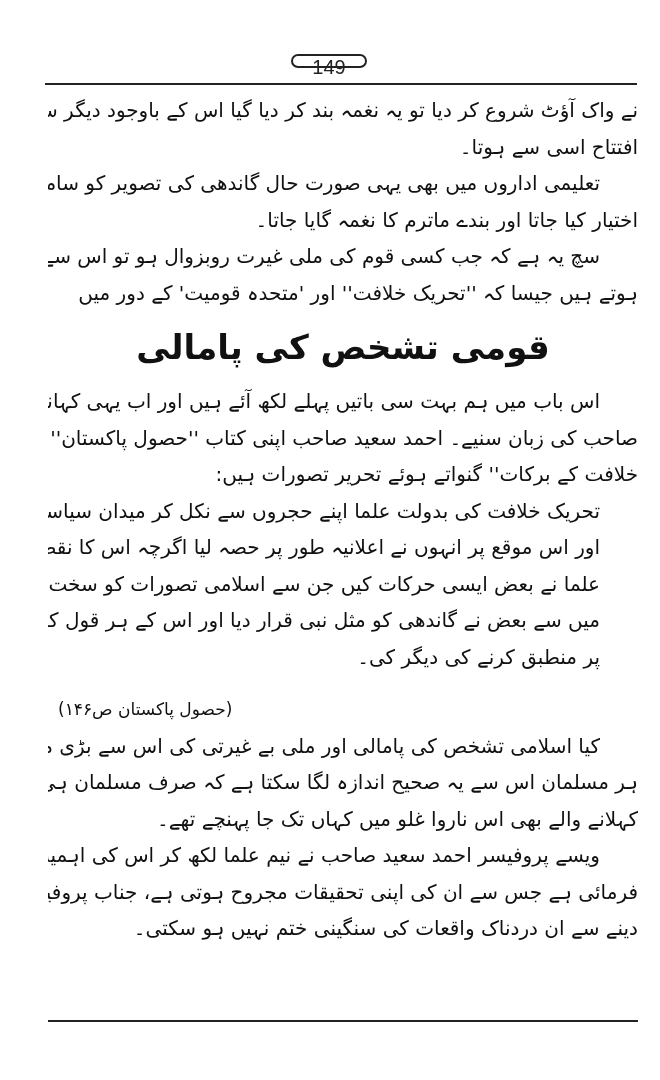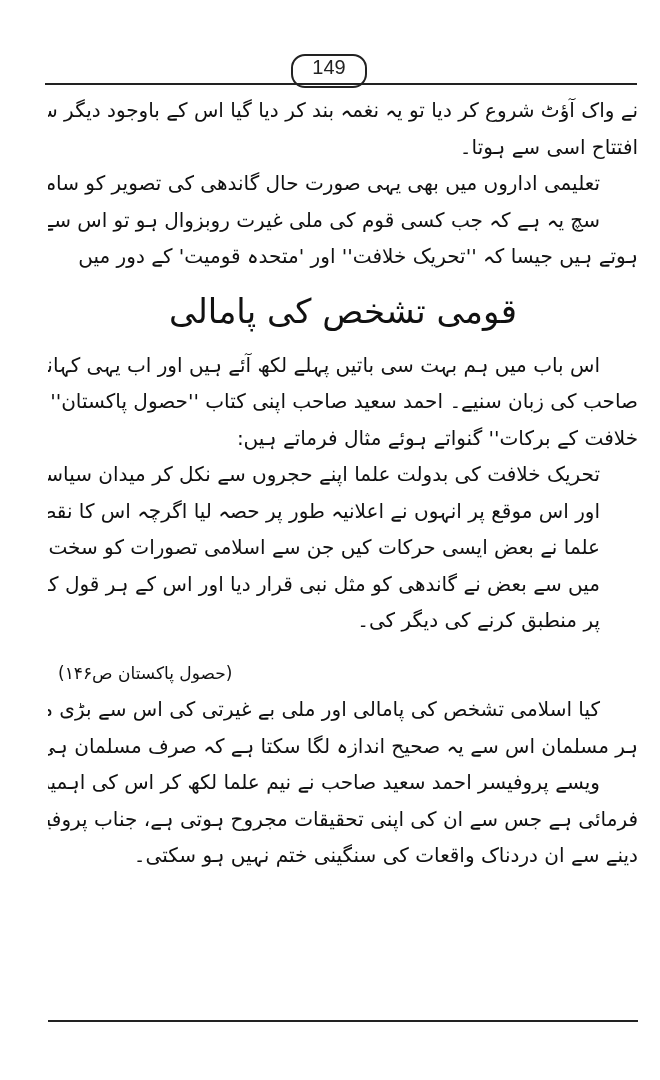--- a/index.html
+++ b/index.html
@@ -1,81 +1,83 @@
 <!DOCTYPE html>
 <html><head>
   <meta charset="utf-8">
   <style>
     html, body { margin: 0; padding: 0; }
     body {
       width: 660px; height: 1080px; background: #ffffff; position: relative; overflow: hidden;
       font-family: "DejaVu Sans", sans-serif; color: #111;
     }
     .page-number {
-      position: absolute; left: 291px; top: 54px; width: 76px; height: 34px;
+      position: absolute; left: 291px; top: 54px; width: 76px; height: 14px;
       border: 2px solid #222; border-radius: 14px; box-sizing: border-box;
       text-align: center; font-family: "Liberation Sans", sans-serif; font-size: 20px; line-height: 22px; color: #222;
     }
     .rule { position: absolute; height: 2px; background: #222; }
     .rule.top { left: 45px; top: 83px; width: 592px; }
     .rule.bottom { left: 48px; top: 1020px; width: 590px; }
     .body {
       position: absolute; left: 48px; top: 92px; width: 590px;
       direction: rtl; text-align: justify; font-size: 20px; line-height: 36.5px;
     }
     .line { display: block; white-space: nowrap; overflow: hidden; text-align-last: justify; text-align: justify; height: 36.5px; }
     .line.last { text-align-last: right; margin-left: 24px; }
     .indent { padding-right: 38px; }
     .quote .line { padding-right: 38px; padding-left: 48px; }
     .heading {
       text-align: center !important; text-align-last: center !important;
-      font-size: 34px; font-weight: normal; height: 64px; line-height: 64px; margin: 4px 0 4px;
+      font-size: 34px; font-weight: bold; height: 64px; line-height: 64px; margin: 4px 0 4px;
     }
     .citation { direction: rtl; text-align: left !important; text-align-last: left !important; padding-left: 10px; font-size: 17px; margin-top: 16px; }
   </style>
 </head>
 <body>
 
 <div class="page-number">149</div>
 <div class="rule top"></div>
 
 <div class="body">
   <div>
     <span class="line">نے واک آؤٹ شروع کر دیا تو یہ نغمہ بند کر دیا گیا اس کے باوجود دیگر سرکاری تقریبوں کا</span>
     <span class="line last">افتتاح اسی سے ہوتا۔</span>
   </div>
   <div>
     <span class="line indent">تعلیمی اداروں میں بھی یہی صورت حال گاندھی کی تصویر کو سامنے رکھ کر پوجا کا انداز</span>
+    <span class="line last">اختیار کیا جاتا اور بندے ماترم کا نغمہ گایا جاتا۔</span>
   </div>
   <div>
     <span class="line indent">سچ یہ ہے کہ جب کسی قوم کی ملی غیرت روبزوال ہو تو اس سے ایسے ہی افعال سرزد</span>
     <span class="line last">ہوتے ہیں جیسا کہ ''تحریک خلافت'' اور 'متحدہ قومیت' کے دور میں ہوا۔</span>
   </div>
 
   <div class="heading">قومی تشخص کی پامالی</div>
 
   <div>
     <span class="line indent">اس باب میں ہم بہت سی باتیں پہلے لکھ آئے ہیں اور اب یہی کہانی پروفیسر احمد سعید</span>
     <span class="line">صاحب کی زبان سنیے۔ احمد سعید صاحب اپنی کتاب ''حصول پاکستان'' میں ''تحریک</span>
-    <span class="line last">خلافت کے برکات'' گنواتے ہوئے مثال فرماتے ہیں:</span>
+    <span class="line last">خلافت کے برکات'' گنواتے ہوئے تحریر تصورات ہیں:</span>
   </div>
 
   <div class="quote">
     <span class="line">تحریک خلافت کی بدولت علما اپنے حجروں سے نکل کر میدان سیاست میں آئے</span>
     <span class="line">اور اس موقع پر انہوں نے اعلانیہ طور پر حصہ لیا اگرچہ اس کا نقصان بھی ہوا کہ نیم</span>
     <span class="line">علما نے بعض ایسی حرکات کیں جن سے اسلامی تصورات کو سخت نقصان پہنچا، ان</span>
     <span class="line">میں سے بعض نے گاندھی کو مثل نبی قرار دیا اور اس کے ہر قول کو قرآن وحدیث</span>
     <span class="line last">پر منطبق کرنے کی دیگر کی۔</span>
   </div>
 
   <span class="line citation">(حصول پاکستان ص۱۴۶)</span>
 
   <div>
     <span class="line indent">کیا اسلامی تشخص کی پامالی اور ملی بے غیرتی کی اس سے بڑی مثال بھی مل سکتی ہے</span>
     <span class="line">ہر مسلمان اس سے یہ صحیح اندازہ لگا سکتا ہے کہ صرف مسلمان ہی نہیں اپنے آپ کو عالم دین</span>
+    <span class="line last">کہلانے والے بھی اس ناروا غلو میں کہاں تک جا پہنچے تھے۔</span>
   </div>
 
   <div>
     <span class="line indent">ویسے پروفیسر احمد سعید صاحب نے نیم علما لکھ کر اس کی اہمیت کو کم کرنے کی کوشش</span>
     <span class="line">فرمائی ہے جس سے ان کی اپنی تحقیقات مجروح ہوتی ہے، جناب پروفیسر صاحب نیم علما لکھ</span>
     <span class="line last">دینے سے ان دردناک واقعات کی سنگینی ختم نہیں ہو سکتی۔</span>
   </div>
 </div>
 
 <div class="rule bottom"></div>

